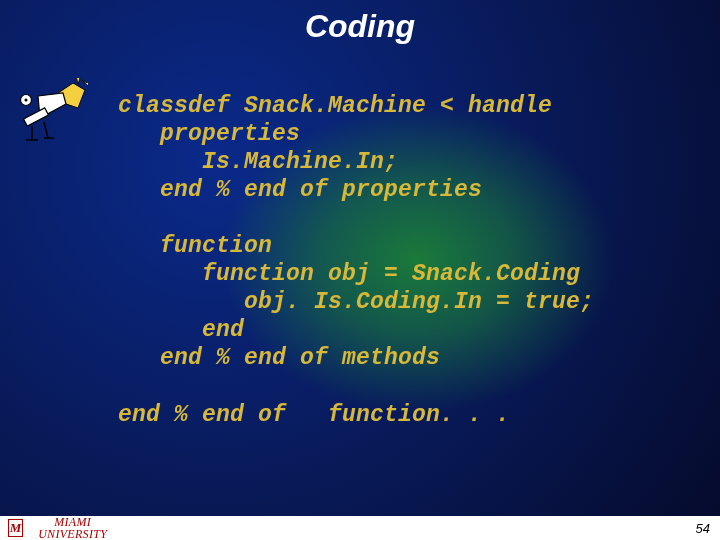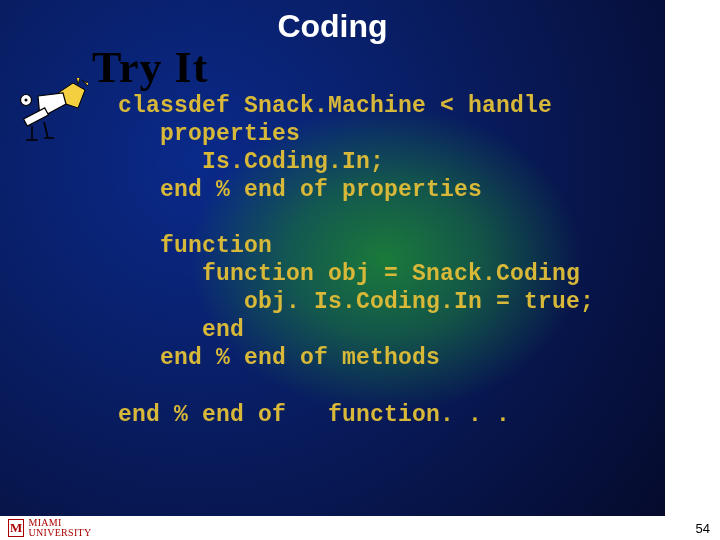--- a/index.html
+++ b/index.html
@@ -1,25 +1,26 @@
 <!DOCTYPE html>
 <html><head>
 <meta charset="utf-8">
 <style>
   * { margin: 0; padding: 0; box-sizing: border-box; }
   html, body { width: 720px; height: 540px; overflow: hidden; }
   .slide {
-    width: 665px;
+    width: 720px;
     height: 540px;
     position: relative;
     background:
       radial-gradient(ellipse 280px 220px at 58% 48%, #1a7a3a 0%, rgba(26,122,58,0.6) 35%, rgba(10,40,120,0) 70%),
       radial-gradient(circle at 30% 30%, #0a2a8a 0%, #081a5a 50%, #050a2a 100%);
     font-family: "Courier New", Courier, monospace;
     color: #d8b838;
+    font-style: italic;
   }
   .title {
     position: absolute;
     top: 8px;
     left: 0;
     width: 100%;
     text-align: center;
     font-family: Arial, Helvetica, sans-serif;
     font-size: 32px;
     font-weight: bold;
@@ -78,60 +79,60 @@
     font-family: Georgia, serif;
     font-weight: bold;
     font-size: 13px;
     color: #a00;
     text-align: center;
     line-height: 16px;
     background: #fff;
   }
   .logo-text {
     font-family: Georgia, serif;
-    font-size: 10px;
+    font-size: 12px;
     color: #a00;
     line-height: 1;
     letter-spacing: 0.3px;
+    text-align: center;
   }
   .pagenum {
     position: absolute;
     bottom: 4px;
     right: 10px;
     font-family: Arial, sans-serif;
     font-size: 13px;
     color: #000;
   }
 </style>
 </head>
 <body>
 
 <div class="slide">
 
   <div class="title">Coding</div>
 
-  <div class="tryit">Try It</div>
 
   <svg class="megaphone" viewBox="0 0 70 70">
     <polygon points="55,5 67,12 60,30 45,25 40,15" fill="#f4d040" stroke="#000" stroke-width="1"></polygon>
     <polygon points="64,2 69,5 72,0 70,8" fill="#f4d040" stroke="#000" stroke-width="0.8"></polygon>
     <polygon points="58,-2 62,0 60,6" fill="#f4d040" stroke="#000" stroke-width="0.8"></polygon>
     <polygon points="20,18 45,15 48,26 22,40" fill="#fff" stroke="#000" stroke-width="1.2"></polygon>
     <rect x="6" y="35" width="24" height="8" fill="#fff" stroke="#000" stroke-width="1.2" transform="rotate(-28 18 39)"></rect>
     <circle cx="8" cy="22" r="5.5" fill="#fff" stroke="#000" stroke-width="1.2"></circle>
     <circle cx="8" cy="22" r="1.5" fill="#000"></circle>
     <line x1="14" y1="48" x2="14" y2="62" stroke="#000" stroke-width="1.5"></line>
     <line x1="26" y1="44" x2="30" y2="60" stroke="#000" stroke-width="1.5"></line>
     <line x1="8" y1="62" x2="20" y2="62" stroke="#000" stroke-width="1.5"></line>
     <line x1="26" y1="60" x2="36" y2="60" stroke="#000" stroke-width="1.5"></line>
   </svg>
 
   <div class="code"><span>classdef Snack.Machine &lt; handle</span>
 <span>   properties</span>
-<span>      Is.Coding.In;</span>
+<span>      Is.Machine.In;</span>
 <span>   end % end of properties</span>
 <span></span>
 <span>   function</span>
 <span>      function obj = Snack.Coding</span>
 <span>         obj. Is.Coding.In = true;</span>
 <span>      end</span>
 <span>   end % end of methods</span>
 <span></span>
 <span>end % end of   function. . .</span></div>
 

